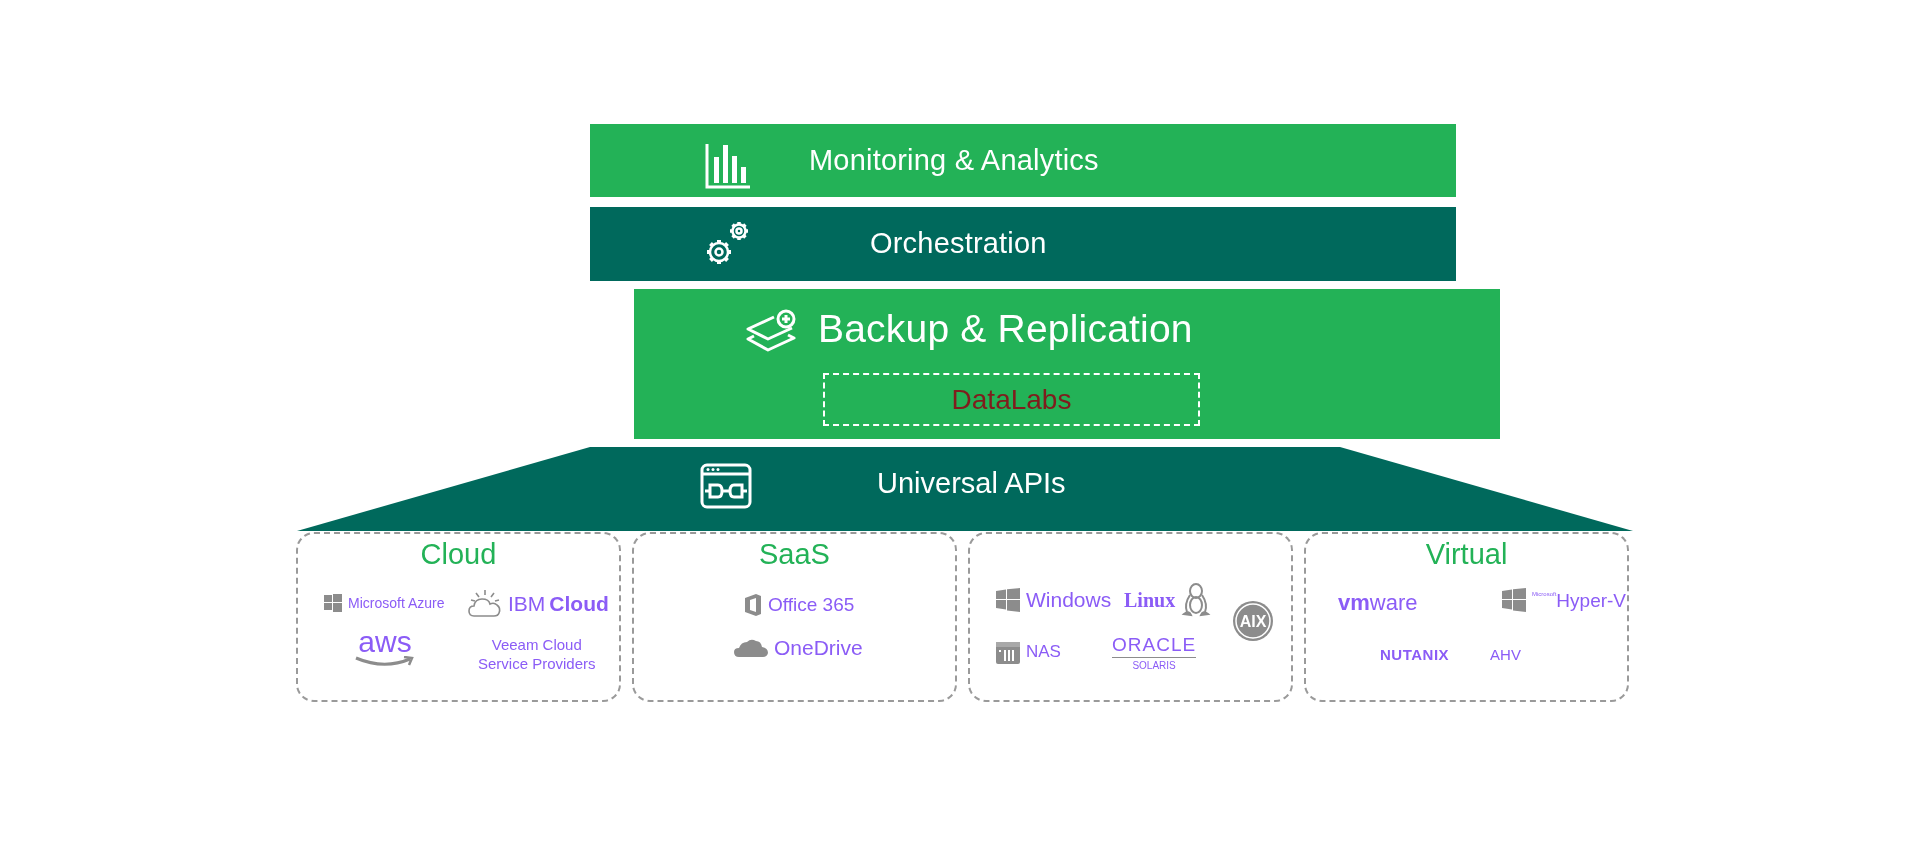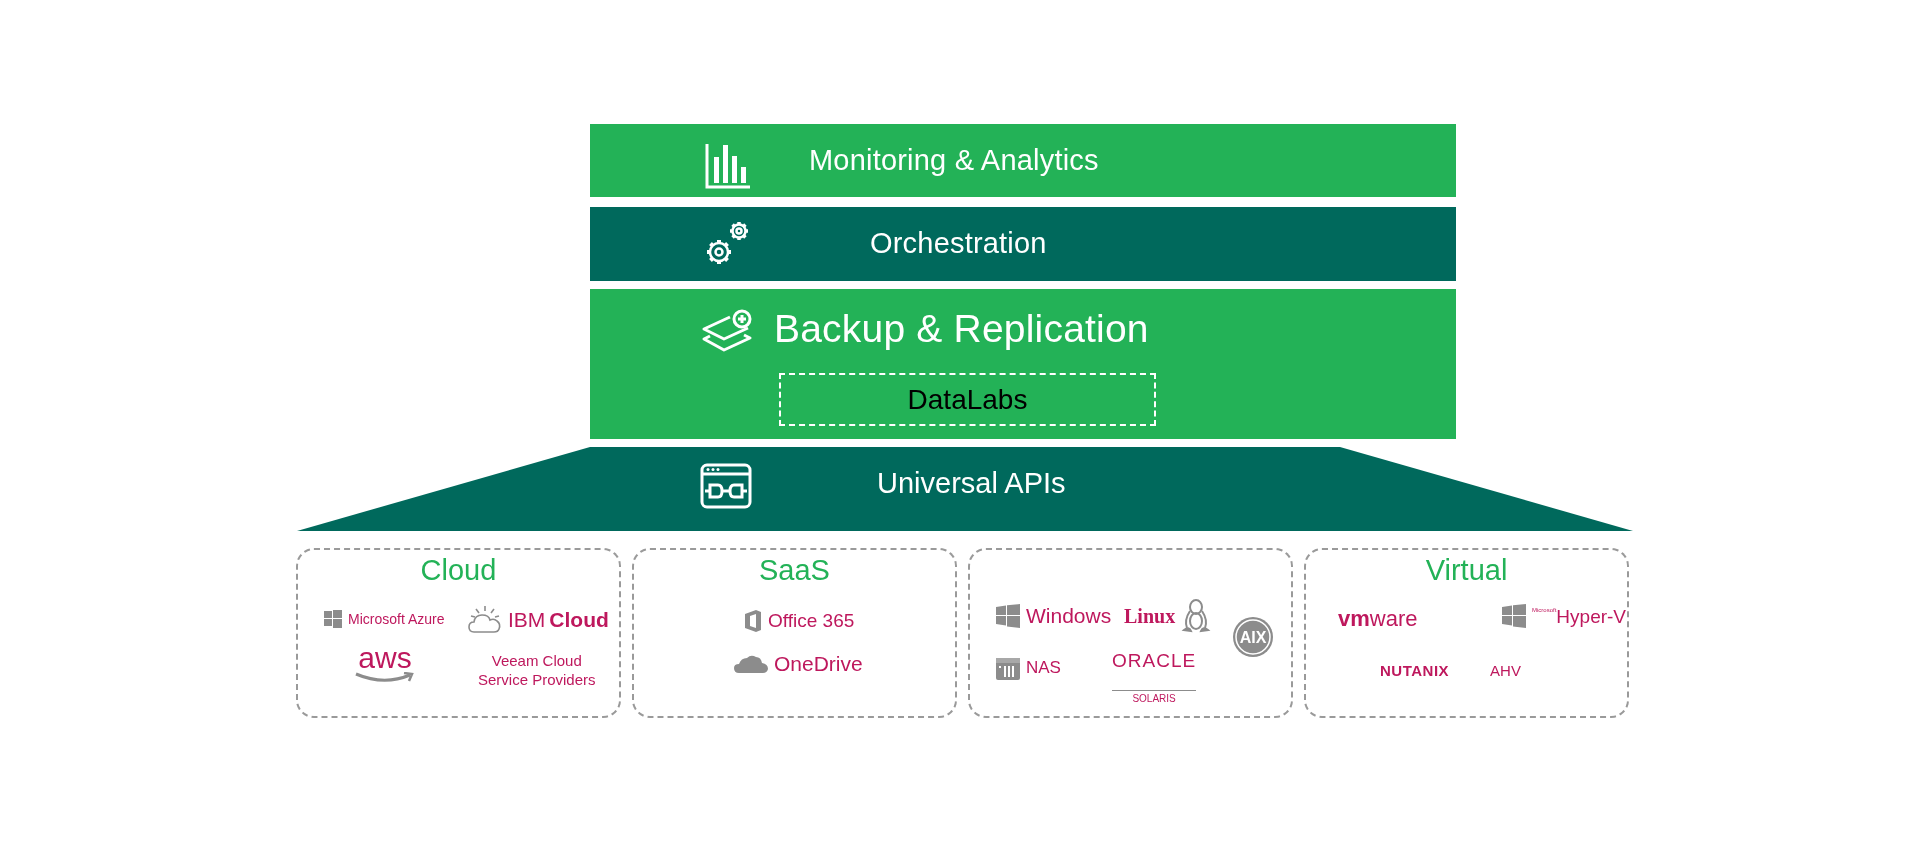--- a/index.html
+++ b/index.html
@@ -2,37 +2,37 @@
 <html><head>
 <meta charset="utf-8">
 <style>
   html,body{margin:0;padding:0;background:#ffffff;}
   body{width:1915px;height:858px;position:relative;overflow:hidden;font-family:"Liberation Sans","DejaVu Sans",sans-serif;}
   .layer{position:absolute;left:590px;width:866px;display:flex;align-items:center;color:#ffffff;}
   .green{background:#23b257;}
   .teal{background:#00695c;}
   #layer-monitor{top:124px;height:73px;}
   #layer-orch{top:207px;height:74px;}
-  #layer-backup{top:289px;height:150px;display:block;}
+  #layer-backup{top:289px;height:150px;display:block;margin-left:44px;}
   .layer .icon{position:absolute;}
   .layer .title{position:absolute;font-size:29px;white-space:nowrap;letter-spacing:0.2px;}
   #layer-monitor .icon{left:114px;top:18px;}
   #layer-monitor .title{left:219px;top:20px;}
   #layer-orch .icon{left:112px;top:11px;}
   #layer-orch .title{left:280px;top:20px;}
   #layer-backup .icon{left:110px;top:20px;}
   #layer-backup .title{left:184px;top:18px;font-size:39px;}
-  #datalabs{position:absolute;left:189px;top:84px;width:377px;height:53px;border:2px dashed #ffffff;box-sizing:border-box;display:flex;align-items:center;justify-content:center;font-size:28px;color:#000000;}
+  #datalabs{position:absolute;left:189px;top:84px;width:377px;height:53px;border:2px dashed #ffffff;box-sizing:border-box;display:flex;align-items:center;justify-content:center;font-size:28px;color:#7f1d1d;}
   #api-band{position:absolute;left:297px;top:447px;width:1336px;height:84px;}
   #api-band svg{position:absolute;left:0;top:0;}
   #api-icon{position:absolute;left:403px;top:16px;}
   #api-title{position:absolute;left:580px;top:20px;font-size:29px;color:#fff;white-space:nowrap;}
-  .cat{position:absolute;top:548px;width:325px;height:170px;border:2px dashed #9a9a9a;border-radius:18px;box-sizing:border-box;}
+  .cat{position:absolute;top:532px;width:325px;height:170px;border:2px dashed #9a9a9a;border-radius:18px;box-sizing:border-box;}
   .cat .cat-title{position:absolute;left:0;right:0;top:4px;text-align:center;color:#23b257;font-size:29px;}
-  .logo{position:absolute;color:#be185d;white-space:nowrap;display:flex;align-items:center;gap:6px;}
+  .logo{position:absolute;color:#8b5cf6;white-space:nowrap;display:flex;align-items:center;gap:6px;}
   #cat-cloud{left:296px;}
   #cat-saas{left:632px;}
   #cat-physical{left:968px;}
   #cat-virtual{left:1304px;}
 </style>
 </head>
 <body>
 
 <div class="layer green" id="layer-monitor">
   <span class="icon">
@@ -200,21 +200,21 @@
         <g fill="#fff">
           <rect x="8" y="10" width="2" height="11"></rect>
           <rect x="12" y="10" width="2" height="11"></rect>
           <rect x="16" y="10" width="2" height="11"></rect>
           <rect x="3" y="10" width="2" height="2"></rect>
         </g>
       </svg>
     <span>NAS</span>
   </div>
   <div class="logo" style="left:142px;top:100px;flex-direction:column;gap:2px;">
-    <span style="font-size:19px;letter-spacing:1px;border-bottom:1.5px solid #8c8c8c;padding-bottom:18px;">ORACLE</span>
+    <span style="font-size:19px;letter-spacing:1px;border-bottom:1.5px solid #8c8c8c;padding-bottom:1px;">ORACLE</span>
     <span style="font-size:10px;">SOLARIS</span>
   </div>
 </div>
 
 <div class="cat" id="cat-virtual">
   <div class="cat-title">Virtual</div>
   <div class="logo" style="left:32px;top:56px;font-size:22px;gap:0;">
     <span style="font-weight:bold;">vm</span>
     <span>ware</span>
   </div>

